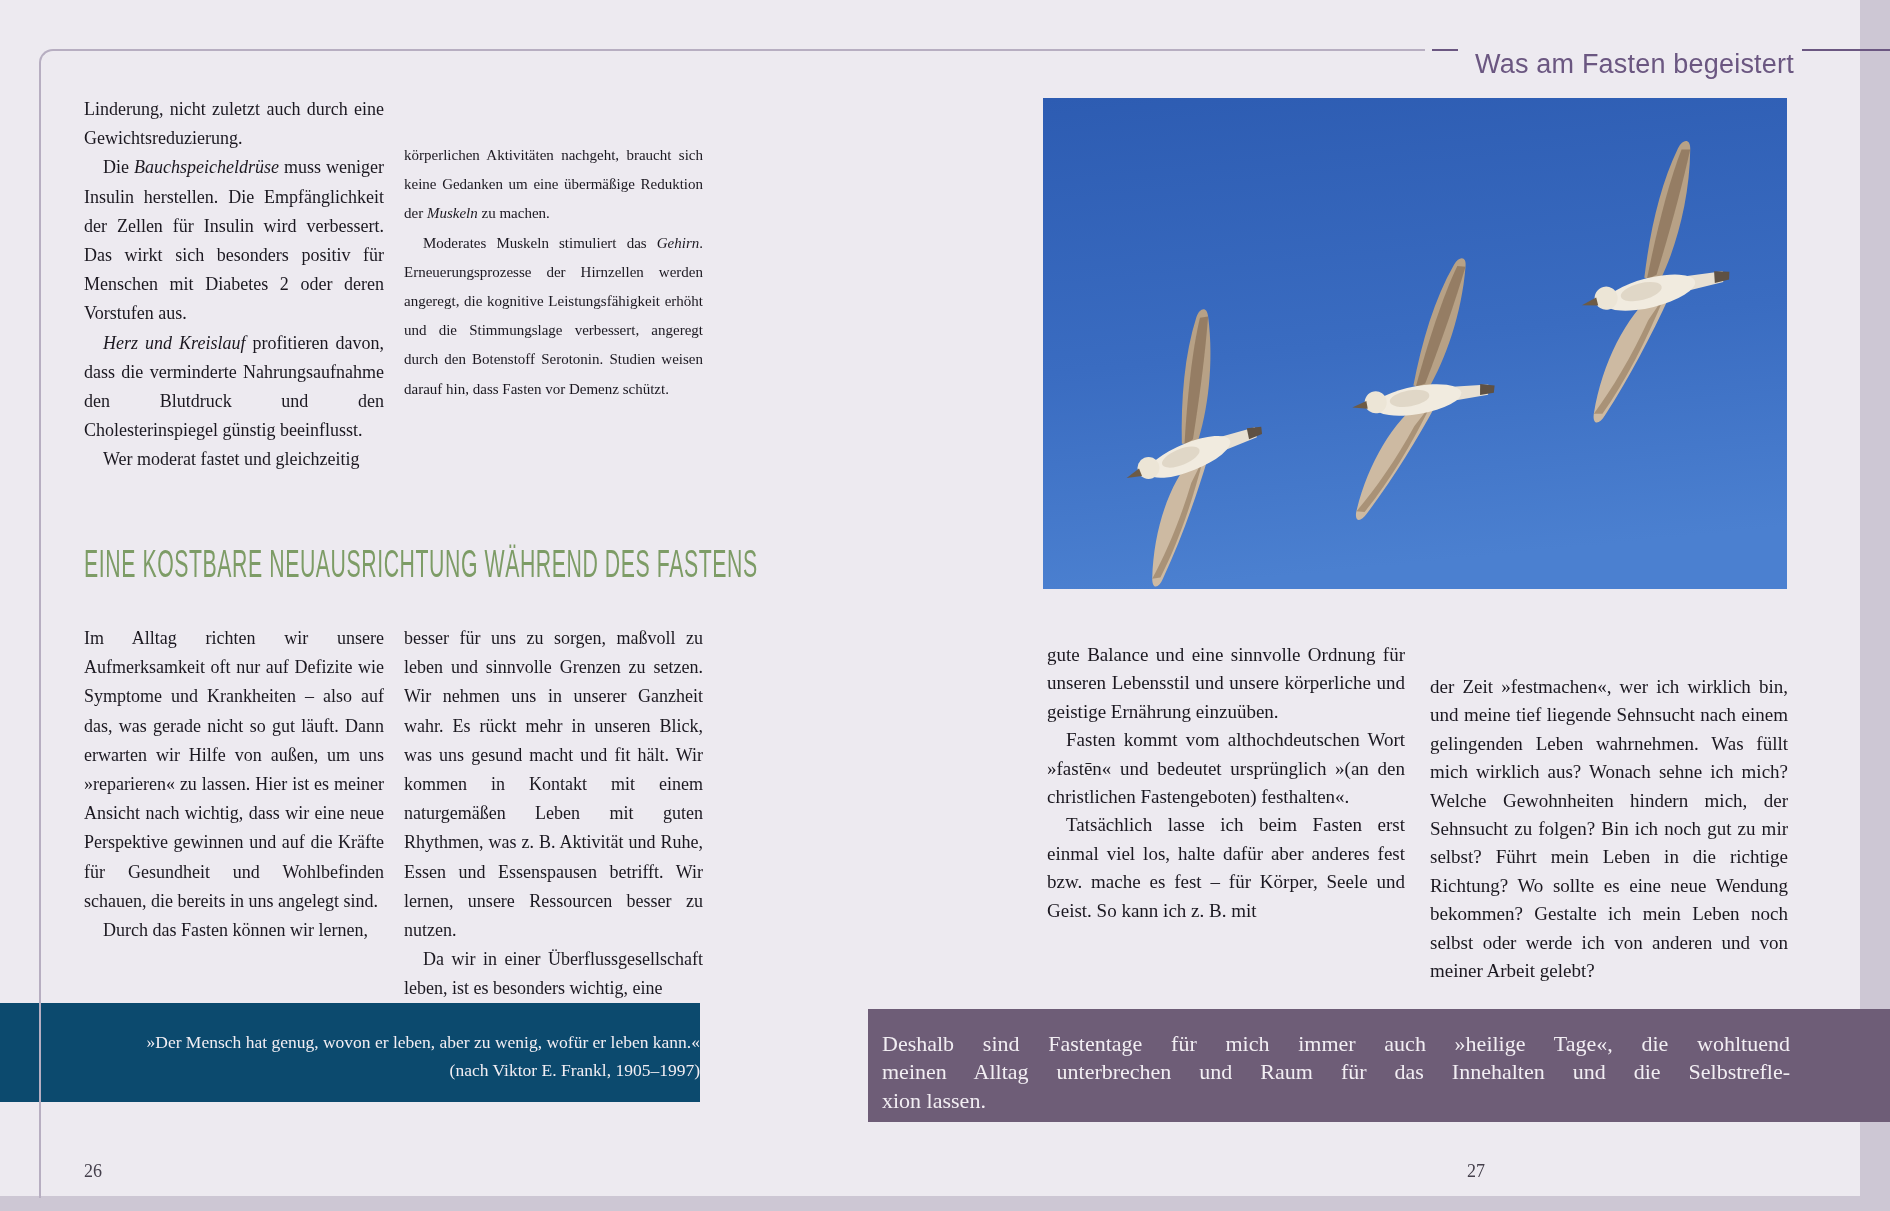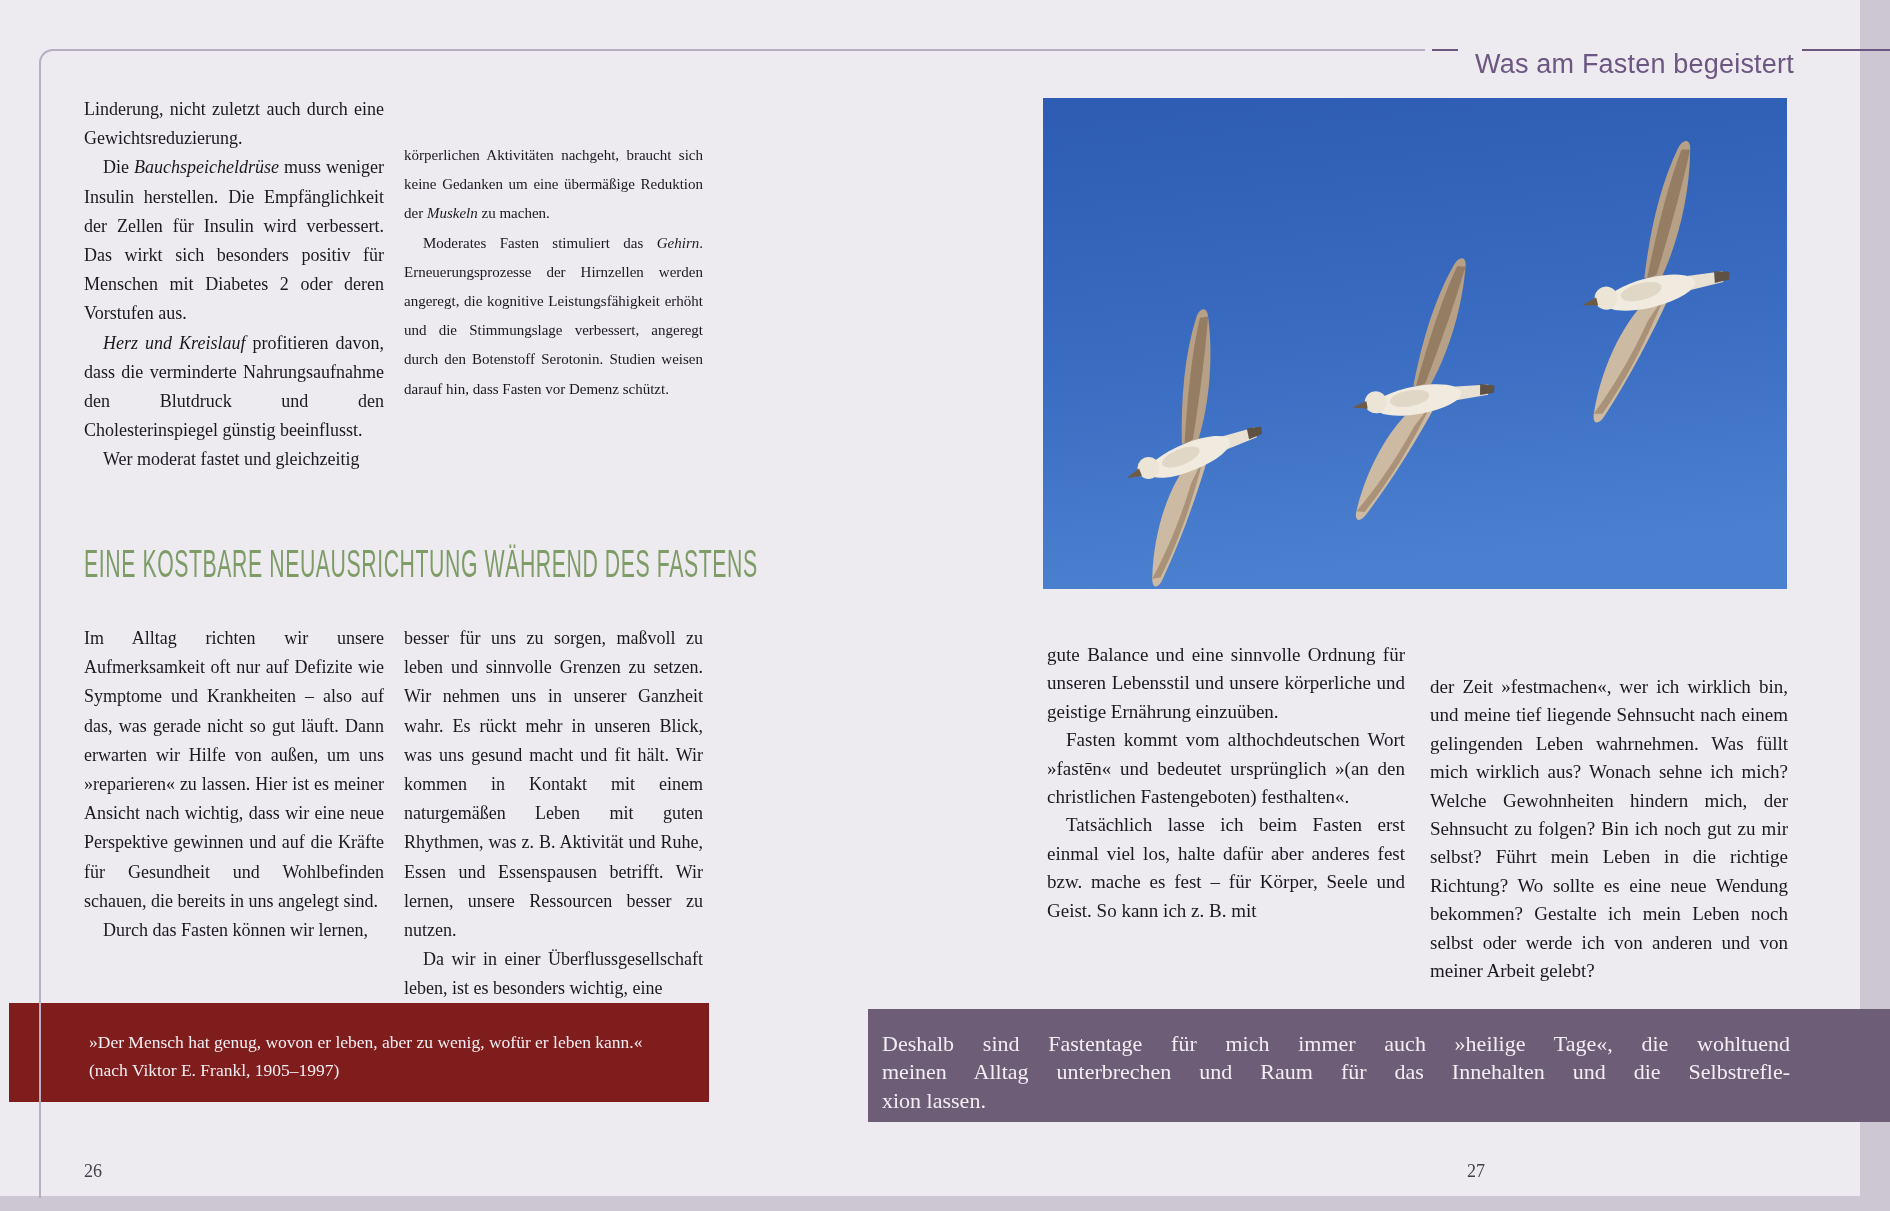--- a/index.html
+++ b/index.html
@@ -27,23 +27,23 @@
   .col-l4{left:404px;top:624px;width:299px;font-size:18px;line-height:29.2px;}
   .col-r1{left:1047px;top:641px;width:358px;font-size:19px;line-height:28.4px;}
   .col-r2{left:1430px;top:641px;width:358px;font-size:19px;line-height:28.4px;margin-top:32px;}
   .green-heading{position:absolute;left:84px;top:545px;margin:0;
                  font-family:"Liberation Sans",sans-serif;font-weight:400;font-size:38px;line-height:38px;
                  color:#7d9c66;letter-spacing:1px;white-space:nowrap;
                  transform:scaleX(.56);transform-origin:0 0;}
   
   .photo{position:absolute;left:1043px;top:98px;width:744px;height:491px;display:block;}
   
-  .quote-box{position:absolute;left:9px;top:1003px;width:700px;height:99px;background:#7f1d1d;
+  .quote-box{position:absolute;left:0;top:1003px;width:700px;height:99px;background:#0c4a6e;
              color:#f2eef3;box-sizing:border-box;padding:25px 0 0 80px;
-             font-size:17.5px;line-height:28.3px;}
+             font-size:17.5px;line-height:28.3px;text-align:right;}
   .note-box{position:absolute;left:868px;top:1009px;width:1022px;height:113px;background:#6e5d77;
             color:#f2eef3;box-sizing:border-box;padding:21px 100px 16px 14px;
             font-size:22px;line-height:28.3px;z-index:2;}
   .note-box .bline{text-align:justify;text-align-last:justify;}
   .note-box .bline:last-child{text-align:center;text-align-last:left;}
   
   .folio{position:absolute;font-size:18px;color:#443f4b;text-align:right;}
   .folio-left{left:84px;top:1161px;}
   .folio-right{left:1467px;top:1161px;}
 </style>
@@ -61,21 +61,21 @@
   <div class="header-rule-right"></div>
 
   <section class="col col-l1">
       <p><span>Linderung, nicht zuletzt auch durch eine Gewichtsreduzierung.</span></p>
       <p class="ind"><span>Die </span><span class="it">Bauchspeicheldrüse</span><span> muss weniger Insulin herstellen. Die Empfänglichkeit der Zellen für Insulin wird verbessert. Das wirkt sich besonders positiv für Menschen mit Diabetes 2 oder deren Vorstufen aus.</span></p>
       <p class="ind"><span class="it">Herz und Kreislauf</span><span> profitieren davon, dass die verminderte Nahrungsaufnahme den Blutdruck und den Cholesterinspiegel günstig beeinflusst.</span></p>
       <p class="ind"><span>Wer moderat fastet und gleichzeitig</span></p>
     </section>
   <section class="col col-l2">
       <p><span>körperlichen Aktivitäten nachgeht, braucht sich keine Gedanken um eine übermäßige Reduktion der </span><span class="it">Muskeln</span><span> zu machen.</span></p>
-      <p class="ind"><span>Moderates Fasten stimuliert das </span><span class="it">Gehirn</span><span>. Erneuerungsprozesse der Hirnzellen werden angeregt, die kognitive Leistungsfähigkeit erhöht und die Stimmungslage verbessert, angeregt durch den Botenstoff Serotonin. Studien weisen darauf hin, dass Fasten vor Demenz schützt.</span></p>
+      <p class="ind"><span>Moderates Muskeln stimuliert das </span><span class="it">Gehirn</span><span>. Erneuerungsprozesse der Hirnzellen werden angeregt, die kognitive Leistungsfähigkeit erhöht und die Stimmungslage verbessert, angeregt durch den Botenstoff Serotonin. Studien weisen darauf hin, dass Fasten vor Demenz schützt.</span></p>
     </section>
 
   <h2 class="green-heading">EINE KOSTBARE NEUAUSRICHTUNG WÄHREND DES FASTENS</h2>
 
   <section class="col col-l3">
       <p><span>Im Alltag richten wir unsere Aufmerksamkeit oft nur auf Defizite wie Symptome und Krankheiten – also auf das, was gerade nicht so gut läuft. Dann erwarten wir Hilfe von außen, um uns »reparieren« zu lassen. Hier ist es meiner Ansicht nach wichtig, dass wir eine neue Perspektive gewinnen und auf die Kräfte für Gesundheit und Wohlbefinden schauen, die bereits in uns angelegt sind.</span></p>
       <p class="ind"><span>Durch das Fasten können wir lernen,</span></p>
     </section>
   <section class="col col-l4">
       <p><span>besser für uns zu sorgen, maßvoll zu leben und sinnvolle Grenzen zu setzen. Wir nehmen uns in unserer Ganzheit wahr. Es rückt mehr in unseren Blick, was uns gesund macht und fit hält. Wir kommen in Kontakt mit einem naturgemäßen Leben mit guten Rhythmen, was z. B. Aktivität und Ruhe, Essen und Essenspausen betrifft. Wir lernen, unsere Ressourcen besser zu nutzen.</span></p>

